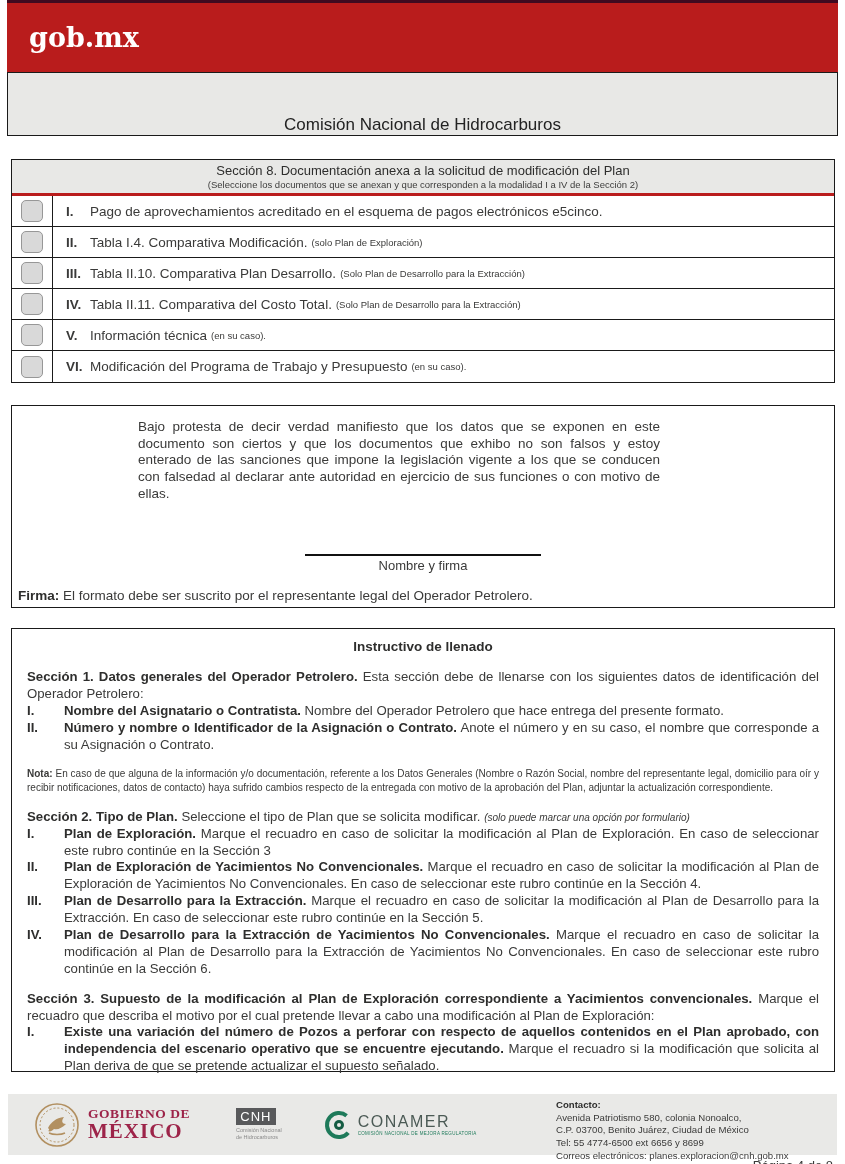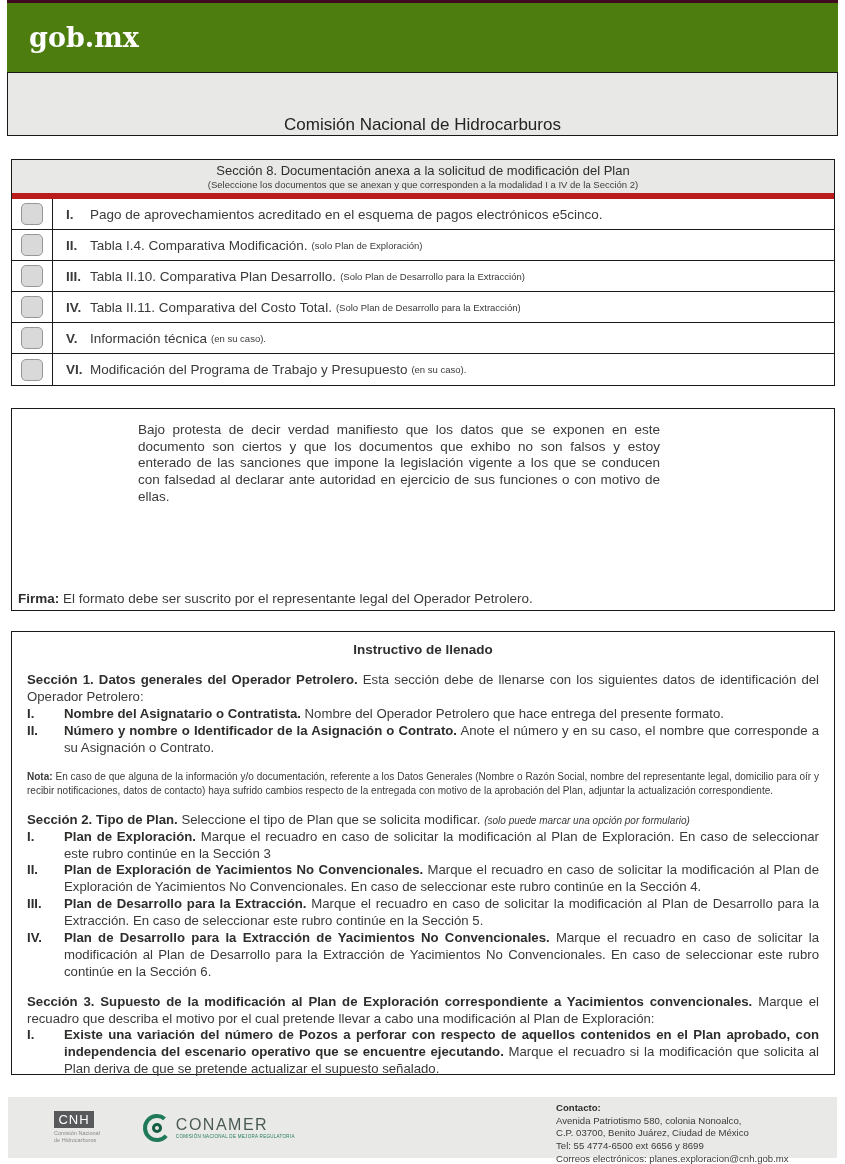--- a/index.html
+++ b/index.html
@@ -9,21 +9,21 @@
     color: #3a3a39;
     background: #ffffff;
     position: relative;
     overflow: hidden;
   }
 
   
   .brand-bar {
     margin: 0 7px;
     height: 72px;
-    background: #4d7c0f;
+    background: #b91c1c;
     border-top: 3px solid #400a20;
     display: flex; align-items: center;
   }
   .brand-text {
     margin-left: 22px;
     font-family: "DejaVu Serif", serif;
     font-weight: bold;
     font-size: 27px;
     color: #ffffff;
   }
@@ -39,21 +39,21 @@
   
   .sec8 {
     margin: 23px 10px 0 11px;
     width: 824px;
     border: 1px solid #1a1a1a;
   }
   .sec8-head {
     background: #e8e8e6;
     text-align: center;
     padding: 3px 4px 3px;
-    border-bottom: 6px solid #b91c1c;
+    border-bottom: 3px solid #b91c1c;
   }
   .sec8-title { font-size: 13px; color: #2e2e2d; }
   .sec8-sub { font-size: 9.5px; color: #3c3c3b; margin-top: 1px; }
   .sec8-row {
     display: flex;
     height: 31px;
     border-bottom: 1px solid #1a1a1a;
     background: #ffffff;
   }
   .sec8-row:last-child { border-bottom: none; }
@@ -242,20 +242,24 @@
     <div class="row-text">
       <span class="row-num">VI.</span>
       <span>Modificación del Programa de Trabajo y Presupuesto</span>
       <span class="row-note">(en su caso).</span>
     </div>
   </div>
 </div>
 
 <div class="decl-box">
   <p class="decl-par">Bajo protesta de decir verdad manifiesto que los datos que se exponen en este documento son ciertos y que los documentos que exhibo no son falsos y estoy enterado de las sanciones que impone la legislación vigente a los que se conducen con falsedad al declarar ante autoridad en ejercicio de sus funciones o con motivo de ellas.</p>
+  <div class="sig-area">
+    <div class="sig-line"></div>
+    <div class="sig-caption">Nombre y firma</div>
+  </div>
   <p class="firma-line"><strong>Firma:</strong> <span>El formato debe ser suscrito por el representante legal del Operador Petrolero.</span></p>
 </div>
 
 <div class="instr-box">
   <div class="instr-title">Instructivo de llenado</div>
 
   <p class="instr-par"><strong>Sección 1. Datos generales del Operador Petrolero.</strong> <span>Esta sección debe de llenarse con los siguientes datos de identificación del Operador Petrolero:</span></p>
 
   <div class="instr-item">
     <span class="item-num">I.</span>
@@ -289,20 +293,32 @@
 
   <p class="instr-par blk-gap"><strong>Sección 3. Supuesto de la modificación al Plan de Exploración correspondiente a Yacimientos convencionales.</strong> <span>Marque el recuadro que describa el motivo por el cual pretende llevar a cabo una modificación al Plan de Exploración:</span></p>
 
   <div class="instr-item">
     <span class="item-num">I.</span>
     <p class="item-body"><strong>Existe una variación del número de Pozos a perforar con respecto de aquellos contenidos en el Plan aprobado, con independencia del escenario operativo que se encuentre ejecutando.</strong> <span>Marque el recuadro si la modificación que solicita al Plan deriva de que se pretende actualizar el supuesto señalado.</span></p>
   </div>
 </div>
 
 <div class="footer-bar">
+  <div class="gob-logo">
+    <svg width="46" height="46" viewBox="0 0 46 46">
+      <circle cx="23" cy="23" r="21" fill="none" stroke="#b29061" stroke-width="1.6"></circle>
+      <circle cx="23" cy="23" r="17" fill="none" stroke="#b29061" stroke-width="1" stroke-dasharray="2 2"></circle>
+      <path d="M14 26 C17 20, 22 16, 30 15 C27 19, 28 22, 32 22 C28 26, 24 28, 20 27 C18 29, 16 30, 14 29 C16 28, 15 27, 14 26 Z" fill="#b29061"></path>
+      <path d="M15 31 C19 33, 27 33, 31 31" fill="none" stroke="#b29061" stroke-width="1.4"></path>
+    </svg>
+    <div class="gob-text">
+      <div class="gob-line1">GOBIERNO DE</div>
+      <div class="gob-line2">MÉXICO</div>
+    </div>
+  </div>
 
   <div class="cnh-logo">
     <div class="cnh-box">CNH</div>
     <div class="cnh-sub">
       <div>Comisión Nacional</div>
       <div>de Hidrocarburos</div>
     </div>
   </div>
 
   <div class="conamer-logo">

